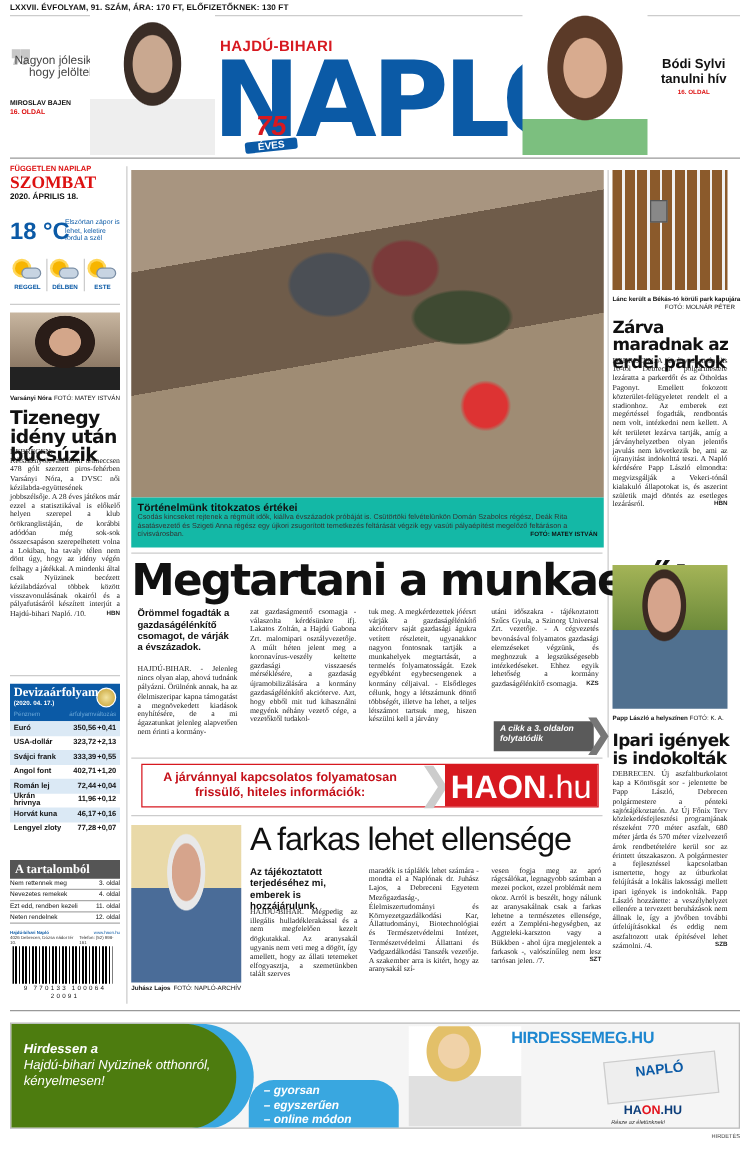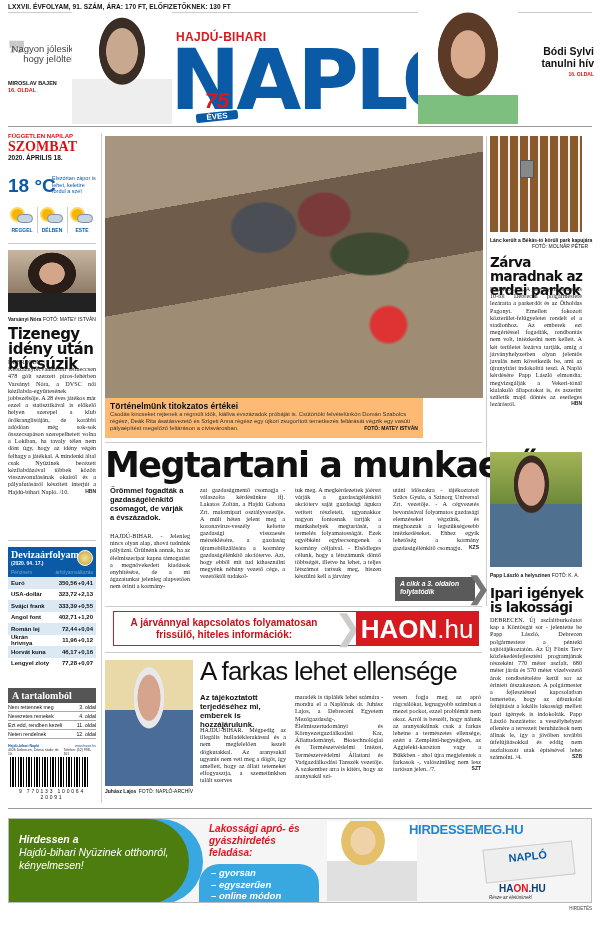--- a/index.html
+++ b/index.html
@@ -11,21 +11,21 @@
 .quote-text{left:10px;top:44px;width:66px;font-size:9.5px;line-height:10px;color:#444;text-align:right}
 .quote-name{left:8px;top:80px;font-size:5.5px;font-weight:bold}
 .quote-page{left:8px;top:87px;font-size:5.5px;font-weight:bold;color:#d11}
 .photo-man{left:72px;top:12px;width:100px;height:112px;background:radial-gradient(ellipse at 50% 35%,#c9a890 0 22%,#3a2d26 23% 32%,transparent 33%),linear-gradient(#fff 0 60%,#eee 60%)}
 .brand-small{left:176px;top:30px;font-size:12px;font-weight:bold;color:#d71920;letter-spacing:.3px}
 .brand-big{left:170px;top:38px;font-size:84px;line-height:84px;font-weight:900;color:#0b5aa6;letter-spacing:-4px;font-family:"DejaVu Sans",sans-serif}
 .badge75{left:196px;top:90px;width:42px;height:38px}
 .badge75 .n{font-size:22px;font-weight:900;color:#d71920;line-height:22px;text-align:center;font-style:italic}
 .badge75 .e{background:#0b5aa6;color:#fff;font-size:8px;font-weight:bold;text-align:center;border-radius:2px;transform:rotate(-6deg)}
 .photo-woman{left:418px;top:8px;width:100px;height:116px;background:radial-gradient(ellipse at 50% 40%,#d8ab8f 0 24%,#5b3a28 25% 42%,transparent 43%),linear-gradient(#fff 0 75%,#7cbf7f 75%)}
-.teaser-r{left:516px;top:45px;width:78px;text-align:right}
+.teaser-r{left:516px;top:45px;width:78px;text-align:center}
 .teaser-r .t{font-size:10.5px;font-weight:bold;line-height:12px}
 .teaser-r .p{font-size:5px;font-weight:bold;color:#d11;margin-top:2px}
 .sidebar-left{left:8px;top:133px;width:88px}
 .indep{font-size:6px;font-weight:bold;color:#d11}
 .day{font-size:14px;font-weight:bold;color:#d11;line-height:15px;font-family:"Liberation Serif",serif}
 .date{font-size:6.5px;font-weight:bold}
 .temp{left:8px;top:175px;font-size:19px;font-weight:bold;color:#0b5aa6}
 .wx-desc{left:52px;top:175px;width:44px;font-size:5.5px;line-height:6.5px;color:#0b5aa6}
 .wx-row{left:8px;top:207px;width:88px;display:flex;justify-content:space-between}
 .wx{width:28px;text-align:center}
@@ -38,21 +38,21 @@
 .cap-l{left:8px;top:316px;width:88px;font-size:5px;display:flex;justify-content:space-between}
 .h-left{left:8px;top:327px;width:90px;font-size:15px;font-weight:bold;line-height:15px;font-family:"DejaVu Sans",sans-serif;letter-spacing:-.5px}
 .body-text{font-family:"Liberation Serif",serif;font-size:6.2px;line-height:7.2px;text-align:justify;color:#222}
 .sig{font-family:"Liberation Sans",sans-serif;font-weight:bold;font-size:5px}
 .main-photo{left:105px;top:136px;width:378px;height:262px;background:
 radial-gradient(ellipse at 42% 35%,#4b4f55 0 10%,transparent 11%),
 radial-gradient(ellipse at 58% 30%,#7a3a3a 0 8%,transparent 9%),
 radial-gradient(ellipse at 70% 45%,#3f4a32 0 10%,transparent 11%),
 radial-gradient(circle at 75% 72%,#d33 0 5%,transparent 6%),
 linear-gradient(170deg,#a89580 0 25%,#6f5c4a 25% 55%,#9f8c74 55%)}
-.photo-caption{left:105px;top:398px;width:318px;height:40px;background:#fdba74;padding:3px 5px}
+.photo-caption{left:105px;top:398px;width:378px;height:40px;background:#14b8a6;padding:3px 5px}
 .photo-caption .t{font-size:8.5px;font-weight:bold}
 .photo-caption .d{font-size:5.8px;line-height:6.8px;color:#333}
 .photo-caption .f{font-size:5px;font-weight:bold;text-align:right;margin-top:-6px}
 .right-photo1{left:490px;top:136px;width:92px;height:96px;background:repeating-linear-gradient(90deg,#8b5a2b 0 8px,#f0f0f0 8px 10px)}
 .lock{left:520px;top:160px;width:14px;height:18px;background:#888;border:1px solid #555}
 .cap-r{left:490px;top:237px;width:108px;font-size:5px;line-height:6px}
 .h-right{left:490px;top:255px;width:108px;font-size:13.5px;font-weight:bold;line-height:14px;font-family:"DejaVu Sans",sans-serif;letter-spacing:-.5px}
 .big-head{left:105px;top:446px;font-size:35px;font-weight:900;letter-spacing:-1.5px;font-family:"DejaVu Sans",sans-serif;line-height:38px}
 .lead{left:110px;top:486px;width:76px;font-size:7.6px;font-weight:bold;line-height:9px}
 .more-box{left:395px;top:577px;width:80px;height:24px;background:#5a5a5a;color:#fff;font-size:6.8px;font-weight:bold;font-style:italic;line-height:8px;padding:3px 5px}
@@ -286,21 +286,21 @@
   <span class="sig" style="float:right">KZS</span>
 </div>
 <div class="abs more-box">A cikk a 3. oldalon folytatódik</div>
 <div class="abs more-arrow">❯</div>
 
 <div class="abs" style="left:490px;top:452px;width:92px;height:115px;background:radial-gradient(ellipse at 45% 28%,#d6a48c 0 18%,#3b2a22 19% 24%,transparent 25%),linear-gradient(#a4b457,#6c8a3a 45%,#50708f 45%)"></div>
 <div class="abs cap-r" style="top:572px">
   <b>Papp László a helyszínen</b>
   <span>FOTÓ: K. A.</span>
 </div>
-<div class="abs h-right" style="top:586px">Ipari igények is lakossági</div>
+<div class="abs h-right" style="top:586px">Ipari igények is indokolták</div>
 <div class="abs body-text" style="left:490px;top:616px;width:92px">
   <span>DEBRECEN. Új aszfaltburkolatot kap a Köntösgát sor - jelentette be Papp László, Debrecen polgármestere a pénteki sajtótájékoztatón. Az Új Főnix Terv közlekedésfejlesztési programjának részeként 770 méter aszfalt, 680 méter járda és 570 méter vízelvezető árok rendbetételére kerül sor az érintett útszakaszon. A polgármester a fejlesztéssel kapcsolatban ismertette, hogy az útburkolat felújítását a lokális lakossági mellett ipari igények is indokolták. Papp László hozzátette: a veszélyhelyzet ellenére a tervezett beruházások nem állnak le, így a jövőben további útfelújításokkal és eddig nem aszfaltozott utak építésével lehet számolni. /4.</span>
   <span class="sig" style="float:right">SZB</span>
 </div>
 
 <div class="abs rule" style="top:606px;left:105px;right:118px"></div>
 <div class="abs haon-banner">
   <div class="left">A járvánnyal kapcsolatos folyamatosan frissülő, hiteles információk:</div>
   <div class="chev">❯</div>
   <div class="right"><b>HAON</b><span>.hu</span></div>
@@ -319,23 +319,20 @@
 <div class="abs body-text" style="left:393px;top:693px;width:88px">
   <span>vesen fogja meg az apró rágcsálókat, legnagyobb számban a mezei pockot, ezzel problémát nem okoz. Arról is beszélt, hogy nálunk az aranysakálnak csak a farkas lehetne a természetes ellensége, ezért a Zempléni-hegységben, az Aggteleki-karszton vagy a Bükkben - ahol újra megjelentek a farkasok -, valószínűleg nem lesz tartósan jelen. /7.</span>
   <span class="sig" style="float:right">SZT</span>
 </div>
 
 <div class="abs rule" style="top:808px;background:#999"></div>
 <div class="abs ad">
   <div class="abs ad-red">
     <div class="t"><b>Hirdessen a</b><br><span>Hajdú-bihari Nyüzinek otthonról, kényelmesen!</span></div>
   </div>
-  <div class="abs ad-mid">
-      <div class="t">Lakossági apró- és gyászhirdetés feladása:</div>
-    </div>
   <div class="abs ad-blue">
     <div>– gyorsan</div>
     <div>– egyszerűen</div>
     <div>– online módon</div>
   </div>
   <div class="abs ad-woman"></div>
   <div class="abs ad-hird">HIRDESSEMEG.HU</div>
   <div class="abs ad-paper"><span>NAPLÓ</span></div>
   <div class="abs ad-haon"><span>HA</span><b>ON</b><span>.HU</span></div>
   <div class="abs ad-slogan">Része az életünknek!</div>

